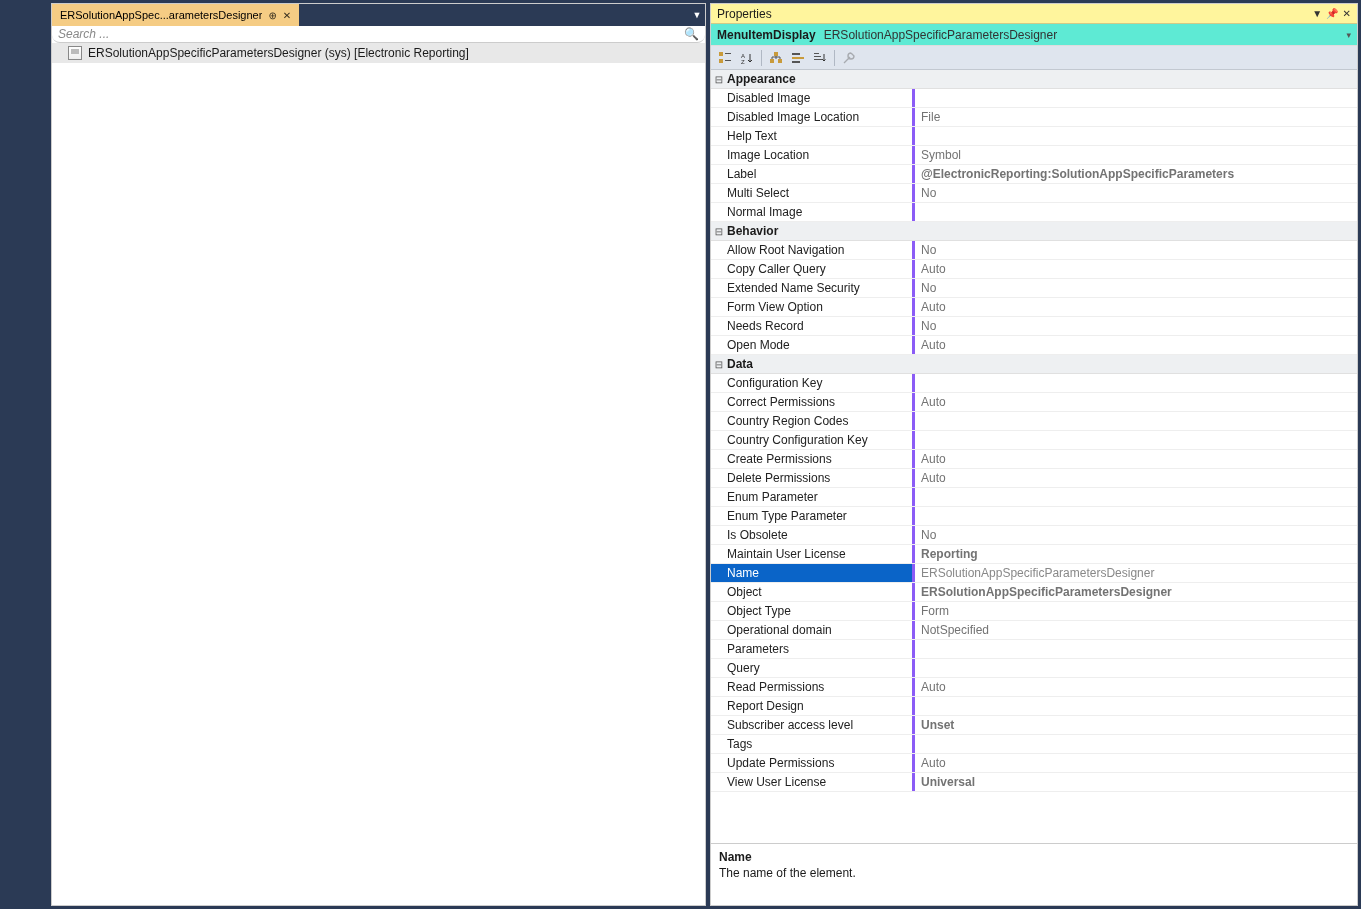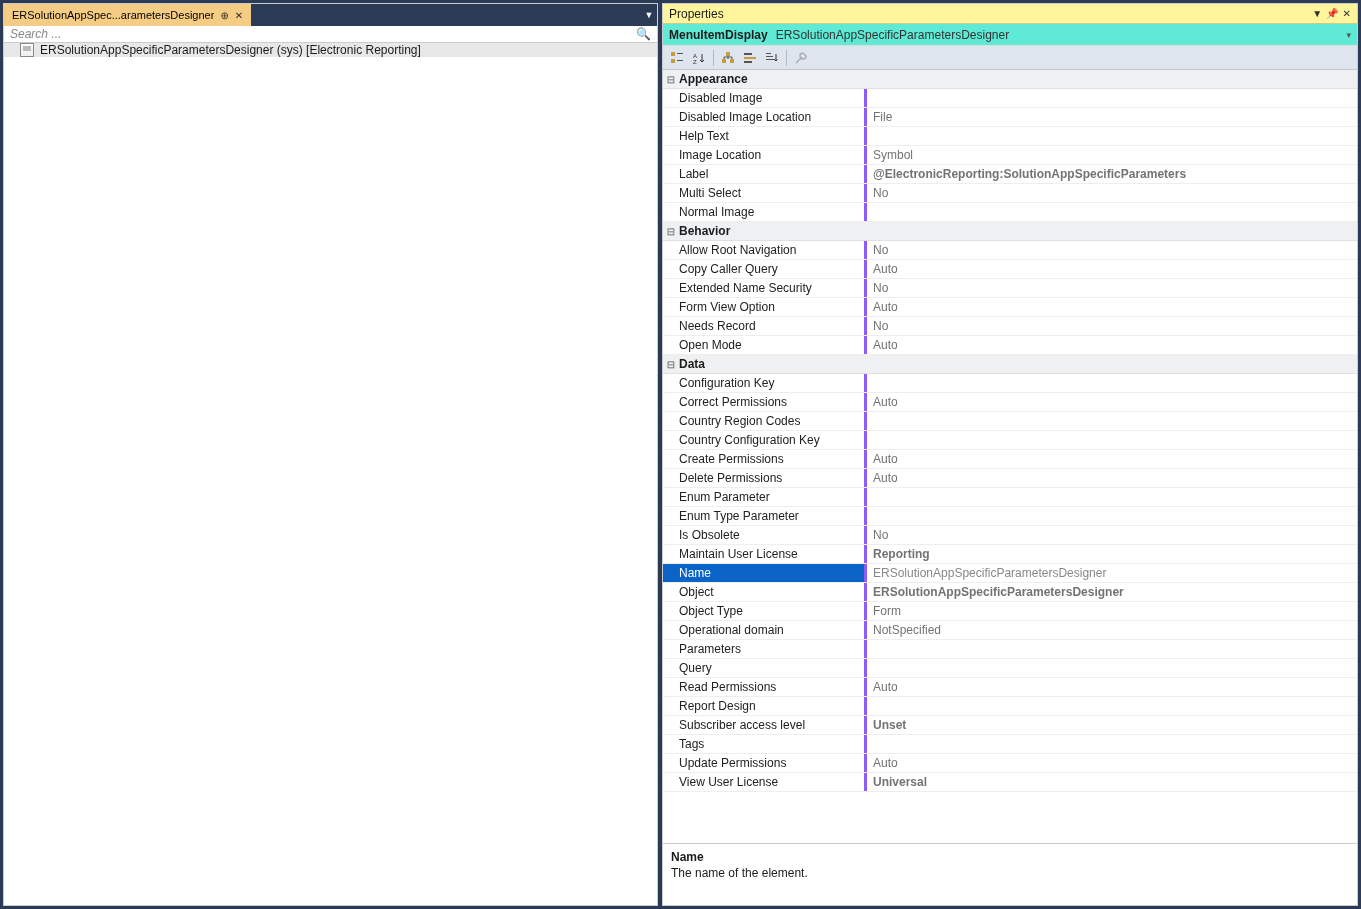--- a/index.html
+++ b/index.html
@@ -18,20 +18,21 @@
     width: 100%;
     height: 100%;
     gap: 4px;
   }
   .left-panel {
     flex: 0 0 655px;
     background: #ffffff;
     display: flex;
     flex-direction: column;
     border: 1px solid #ccc;
+    margin-left: 48px;
   }
   .right-panel {
     flex: 1;
     background: #ffffff;
     display: flex;
     flex-direction: column;
     border: 1px solid #ccc;
   }
   
   .tab-bar {
@@ -63,41 +64,42 @@
     cursor: pointer;
   }
   
   .search-row {
     display: flex;
     align-items: center;
     border-bottom: 1px solid #ccc;
     height: 14px;
     padding: 8px 6px;
     background: #fff;
+    border-radius: 8px;
   }
   .search-row input {
     border: none;
     outline: none;
     flex: 1;
     font-size: 12px;
     color: #777;
     font-style: italic;
   }
   .search-row input::placeholder { color: #888; font-style: italic; }
   .search-row .mag { font-size: 12px; color: #555; margin-left: 4px; }
   
   .tree {
     flex: 1;
     background: #fff;
     overflow: auto;
   }
   .tree-item {
     display: flex;
     align-items: center;
-    height: 14px;
+    height: 20px;
     padding: 0 6px 0 16px;
     background: #e8e8e8;
     gap: 6px;
     font-size: 12px;
   }
   .tree-icon {
     width: 14px; height: 14px;
     border: 1px solid #888;
     background: linear-gradient(#fff, #eee);
     display: inline-block;

